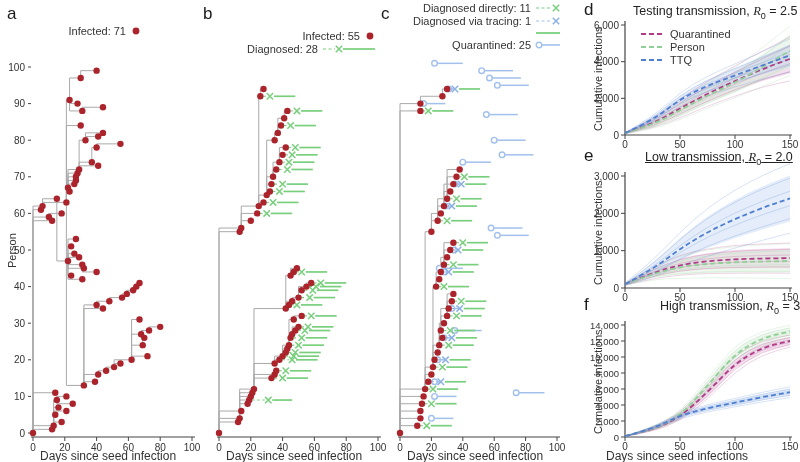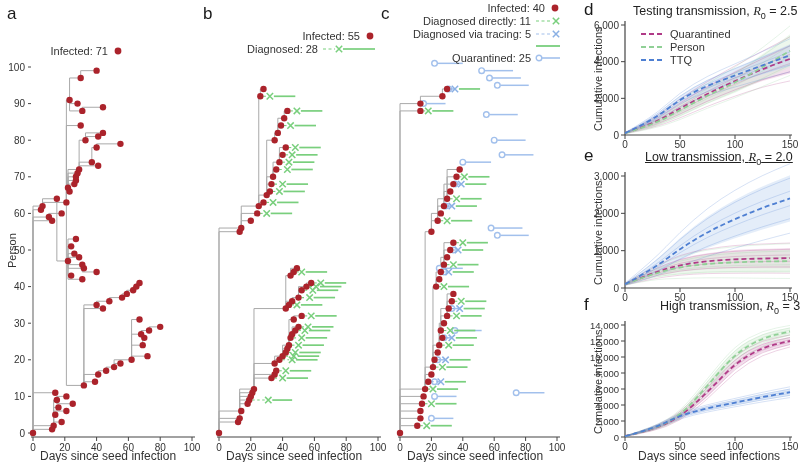--- a/index.html
+++ b/index.html
@@ -7,30 +7,30 @@
        font-family:"Liberation Sans",sans-serif;color:#333;}
   .plabel{position:absolute;font-size:17px;font-weight:500;color:#1a1a1a;}
   #pl-a{left:7px;top:4px;} #pl-b{left:203px;top:4px;} #pl-c{left:381px;top:4px;}
   #pl-d{left:584px;top:0px;} #pl-e{left:584px;top:146px;} #pl-f{left:584px;top:295px;}
   .ttl{position:absolute;font-size:12.5px;color:#222;white-space:nowrap;}
   .ttl .it{font-style:italic;font-family:"Liberation Serif",serif;}
   .ttl sub{font-size:9px;}
   #ttl-d{left:633px;top:4px;} #ttl-e{left:645px;top:150px;text-decoration:underline;} #ttl-f{left:660px;top:299px;}
   .axlbl{position:absolute;font-size:12px;color:#333;white-space:nowrap;}
   #xl-a{left:40px;top:449px;} #xl-b{left:226px;top:449px;} #xl-c{left:407px;top:449px;}
-  #xl-f{left:638px;top:449px;}
+  #xl-f{left:606px;top:449px;}
   .ylbl{position:absolute;font-size:11px;color:#333;white-space:nowrap;
         transform:rotate(-90deg);transform-origin:left top;}
   #yl-a{left:6px;top:268px;}
   #yl-d{left:592px;top:131px;} #yl-e{left:592px;top:285px;} #yl-f{left:592px;top:434px;}
   .legend{position:absolute;display:flex;flex-direction:column;gap:1px;}
   .legend .row{display:flex;align-items:center;justify-content:flex-end;gap:4px;
                font-size:11px;line-height:12px;color:#333;white-space:nowrap;}
   .legend.left .row{justify-content:flex-start;}
-  #lg-a{top:25px;right:676px;margin-top:20px;} #lg-b{top:22px;right:424px;margin-top:8px;}
+  #lg-a{top:25px;right:658px;} #lg-b{top:22px;right:424px;margin-top:8px;}
   #lg-c{top:2px;right:239px;} #lg-d{top:28px;left:640px;}
   svg{position:absolute;left:0;top:0;}
 </style>
 </head>
 <body>
 
 <div class="fig">
   <svg id="plot" width="800" height="462">
       <g>
         <line x1="31" y1="437" x2="195" y2="437" stroke="#444444" stroke-width="1.2"></line>
@@ -979,34 +979,28 @@
         <span>Diagnosed: 28</span>
         <svg width="54" height="10" style="position: static;">
           <line x1="1" y1="5" x2="13" y2="5" stroke="#79cf7d" stroke-width="1.2" stroke-dasharray="3,2.5"></line>
           <path d="M13.8,1.7999999999999998 L20.2,8.2 M13.8,8.2 L20.2,1.7999999999999998" stroke="#79cf7d" stroke-width="1.5" fill="none"></path>
           <line x1="21" y1="5" x2="53" y2="5" stroke="#79cf7d" stroke-width="1.7"></line>
         </svg>
       </div>
     </div>
   <div class="legend" id="lg-c">
       <div class="row">
-        <span>Infected: 40</span>
-        <svg width="12" height="10" style="position: static;">
-          <circle cx="6" cy="5" r="3.4" fill="#ab232b"></circle>
-        </svg>
-      </div>
-      <div class="row">
         <span>Diagnosed directly: 11</span>
         <svg width="26" height="10" style="position: static;">
           <line x1="1" y1="5" x2="16" y2="5" stroke="#79cf7d" stroke-width="1.2" stroke-dasharray="3,2.5"></line>
           <path d="M17.8,1.7999999999999998 L24.2,8.2 M17.8,8.2 L24.2,1.7999999999999998" stroke="#79cf7d" stroke-width="1.5" fill="none"></path>
         </svg>
       </div>
       <div class="row">
-        <span>Diagnosed via tracing: 5</span>
+        <span>Diagnosed via tracing: 1</span>
         <svg width="26" height="10" style="position: static;">
           <line x1="1" y1="5" x2="16" y2="5" stroke="#a2c0ec" stroke-width="1.2" stroke-dasharray="3,2.5"></line>
           <path d="M17.8,1.7999999999999998 L24.2,8.2 M17.8,8.2 L24.2,1.7999999999999998" stroke="#8ab0e4" stroke-width="1.5" fill="none"></path>
         </svg>
       </div>
       <div class="row">
         <svg width="26" height="10" style="position: static;">
           <line x1="1" y1="5" x2="25" y2="5" stroke="#79cf7d" stroke-width="1.8"></line>
         </svg>
       </div>

